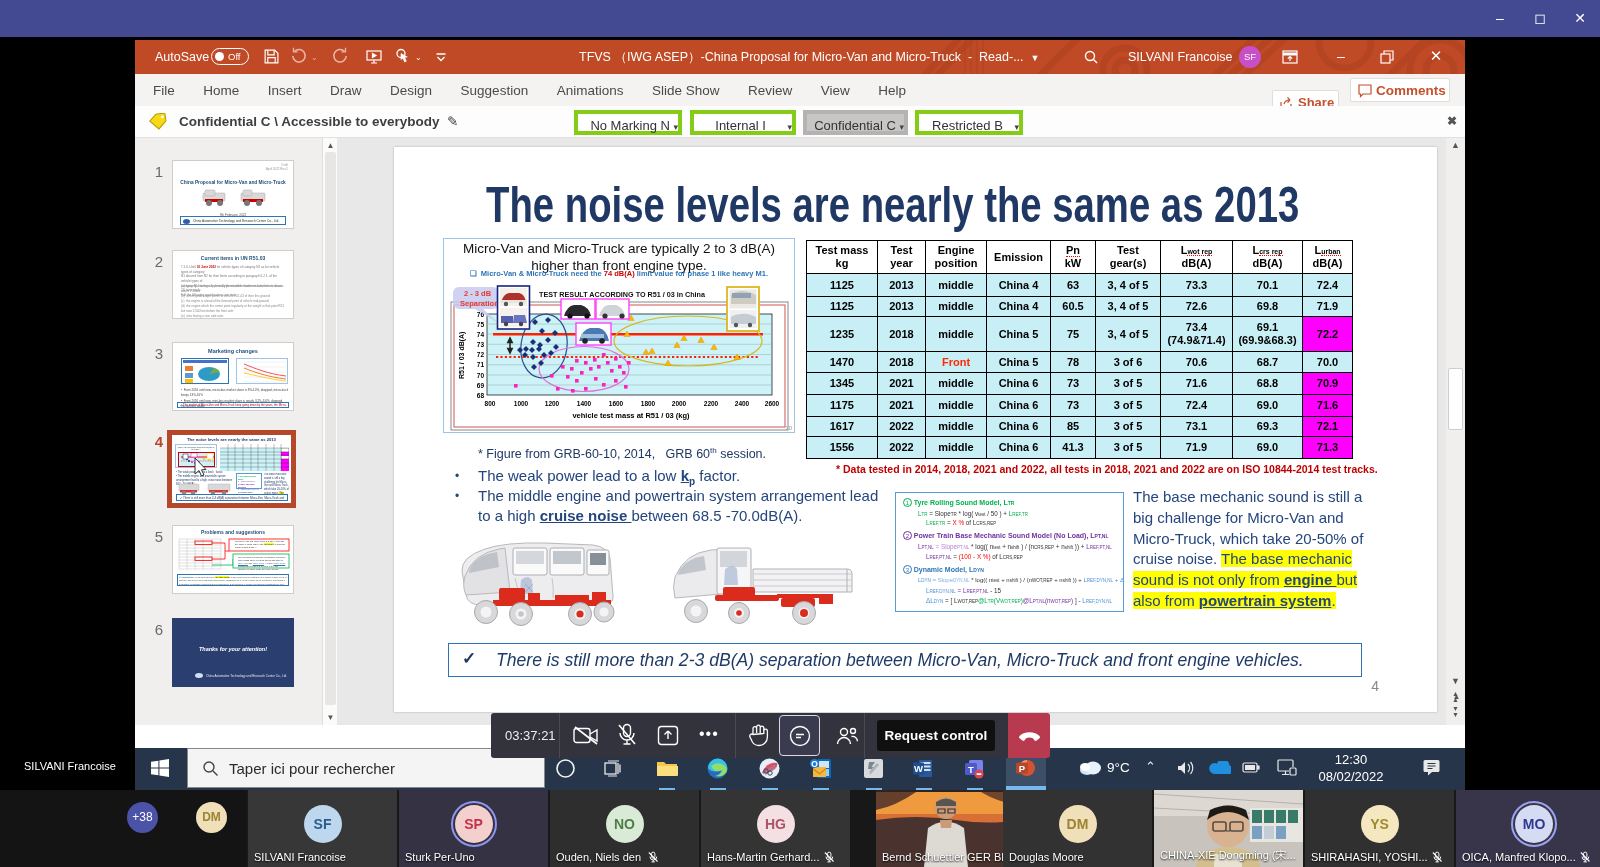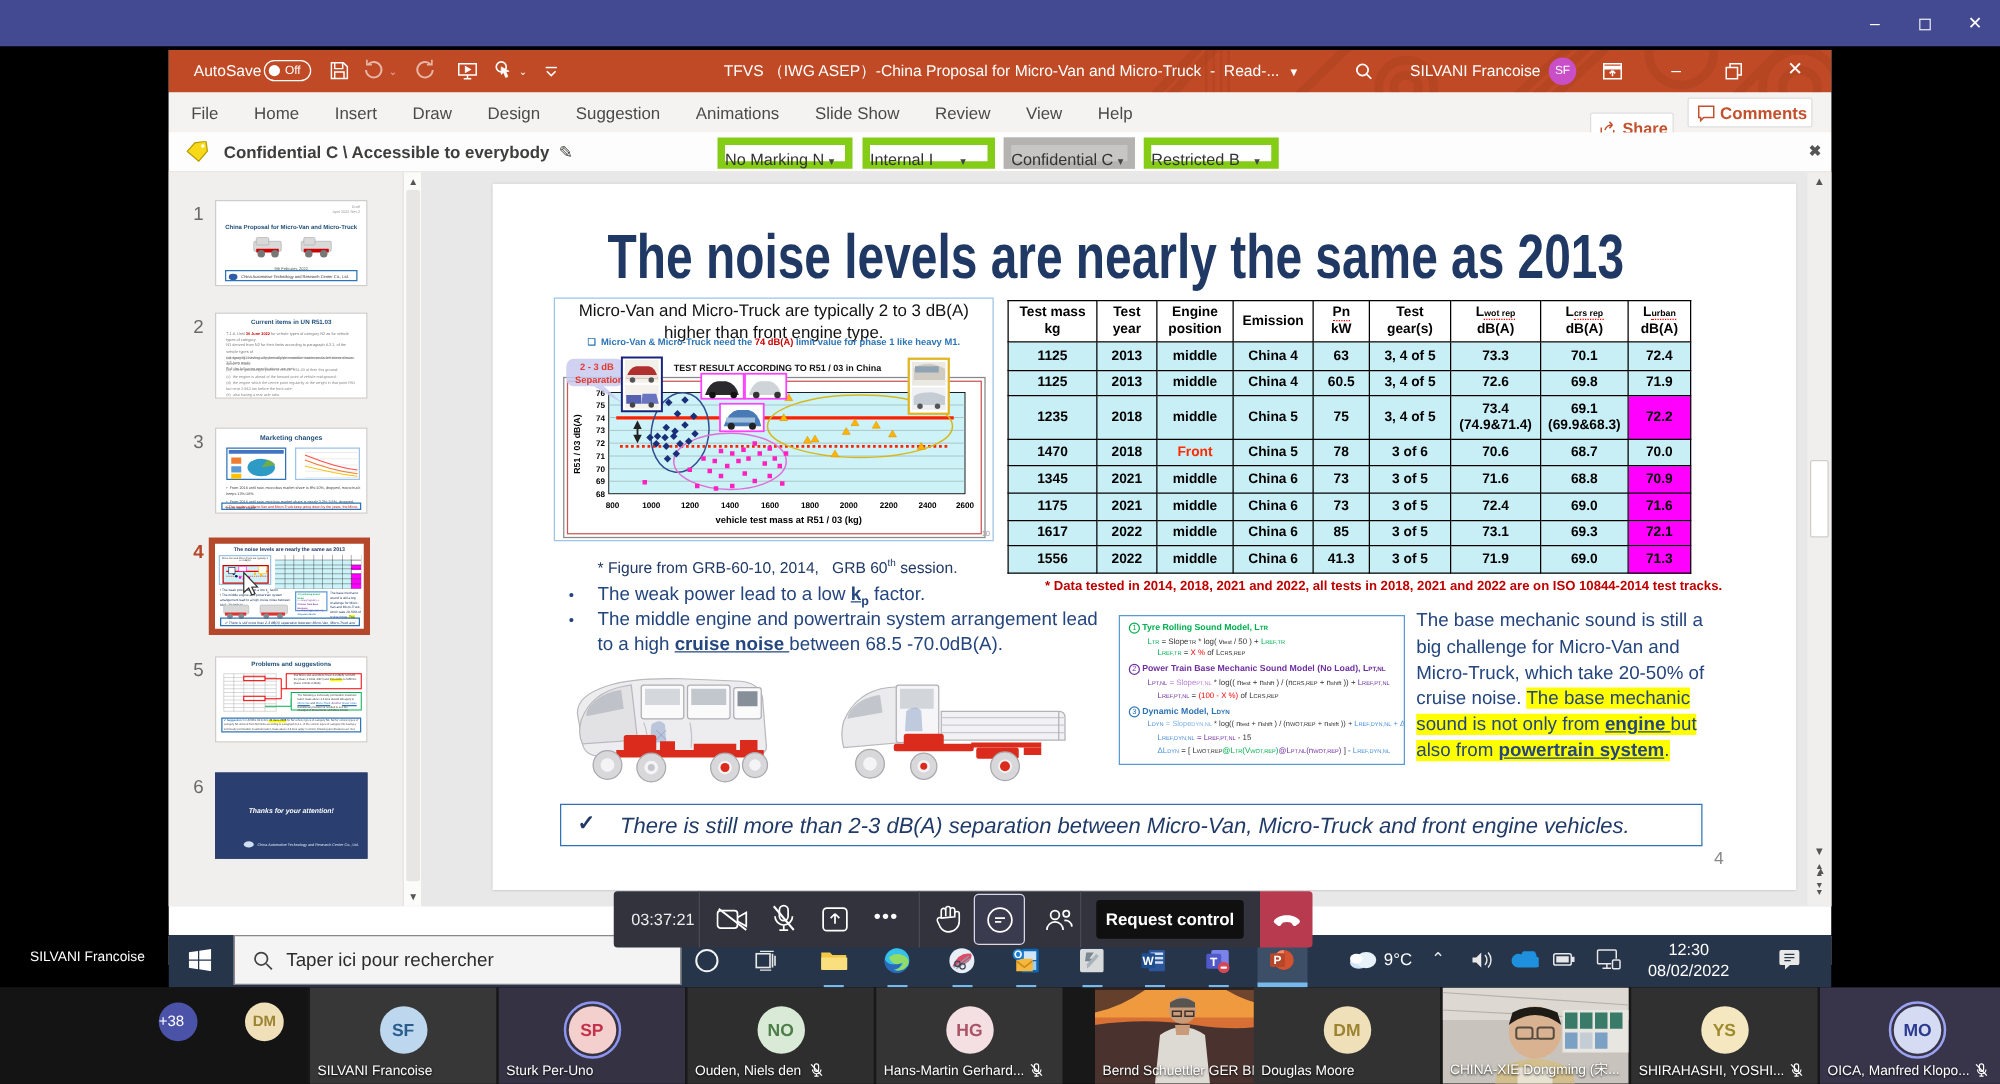--- a/index.html
+++ b/index.html
@@ -32,21 +32,21 @@
 
 #presenter { position:absolute; left:24px; top:760px; color:#fff; font-size:11px; }
 
 #callbar { position:absolute; left:491px; top:713px; width:517px; height:45px; background:#33333e; border-radius:3px 0 0 3px; color:#fff;}
 #hangup { position:absolute; left:1008px; top:713px; width:42px; height:45px; background:#b73a4e; border-radius:0 3px 3px 0;}
 
 #strip { position:absolute; left:0; top:790px; width:1600px; height:77px; background:#181818; }
 .tile { position:absolute; top:0; height:77px; width:149px; background:#333232; overflow:hidden;}
 .avatar { position:absolute; left:50%; top:15px; transform:translateX(-50%); width:38px; height:38px; border-radius:50%; text-align:center; line-height:38px; font-size:14px; font-weight:bold; }
 .tname { position:absolute; bottom:4px; left:6px; right:2px; color:#fff; font-size:11px; white-space:nowrap; overflow:hidden; text-shadow:0 1px 2px #000;}
-.sensbtn { position:absolute; top:4px; height:25px; background:#fff; border:6px solid #84cc16; font-size:13px; color:#333; text-align:left; line-height:23px; }
+.sensbtn { position:absolute; top:4px; height:25px; background:#fff; border:4px solid #84cc16; font-size:13px; color:#333; text-align:right; line-height:23px; }
 .car { font-size:9px; color:#444; }
 sub,sup { line-height:0; }
 .thumbnum { position:absolute; left:10px; width:18px; text-align:right; font-size:15px; color:#6a6967; }
 .thumb { position:absolute; left:37px; width:122px; height:69px; background:#fff; border:1px solid #cfcdcb; overflow:hidden; }
 </style>
 </head>
 <body>
 <div id="screen">
   <div id="teamsbar">
     <div class="twc" style="right:80px;">–</div>
@@ -933,21 +933,21 @@
     <div style="position:absolute;left:386px;top:7px;width:118px;height:31px;background:#101010;border-radius:3px;text-align:center;line-height:31px;font-size:13.5px;font-weight:bold;color:#fff;">Request control</div>
   </div>
   <div id="hangup">
     <svg style="position:absolute;left:10px;top:14px;" width="23" height="17" viewBox="0 0 23 17">
       <path d="M11.5 5.2 c4.2 0 8 1.6 10 3.8 a1.8 1.8 0 0 1 -.3 2.6 l-2.6 1.9 a1.6 1.6 0 0 1 -2.2 -.3 l-1.5 -2 a9.5 9.5 0 0 0 -6.8 0 l-1.5 2 a1.6 1.6 0 0 1 -2.2 .3 L1.8 11.6 a1.8 1.8 0 0 1 -.3 -2.6 c2 -2.2 5.8 -3.8 10 -3.8 z" fill="#fff"></path>
     </svg>
   </div>
 
   <div id="strip">
     <div class="tile" style="left:0;width:246px;background:#141414;">
-      <div style="position:absolute;left:127px;top:12px;width:31px;height:31px;border-radius:50%;background:#4b53a8;color:#fff;font-size:12px;text-align:left;line-height:31px;">+38</div>
+      <div style="position:absolute;left:127px;top:12px;width:31px;height:31px;border-radius:50%;background:#4b53a8;color:#fff;font-size:12px;text-align:center;line-height:31px;">+38</div>
       <div style="position:absolute;left:196px;top:12px;width:31px;height:31px;border-radius:50%;background:#efe0b9;color:#9c8433;font-size:12px;font-weight:bold;text-align:center;line-height:31px;">DM</div>
     </div>
     <div class="tile" style="left:248px;background:#373737;">
       <div class="avatar" style="background:#bdd7ef;color:#2a5d8c;">SF</div>
       <div class="tname">SILVANI Francoise</div>
     </div>
     <div class="tile" style="left:399px;background:#353244;">
       <div style="position:absolute;left:50%;top:11px;transform:translateX(-50%);width:46px;height:46px;border-radius:50%;border:2.5px solid #8d95ef;"></div>
       <div class="avatar" style="background:#f3cfce;color:#c4314b;">SP</div>
       <div class="tname">Sturk Per-Uno</div>

